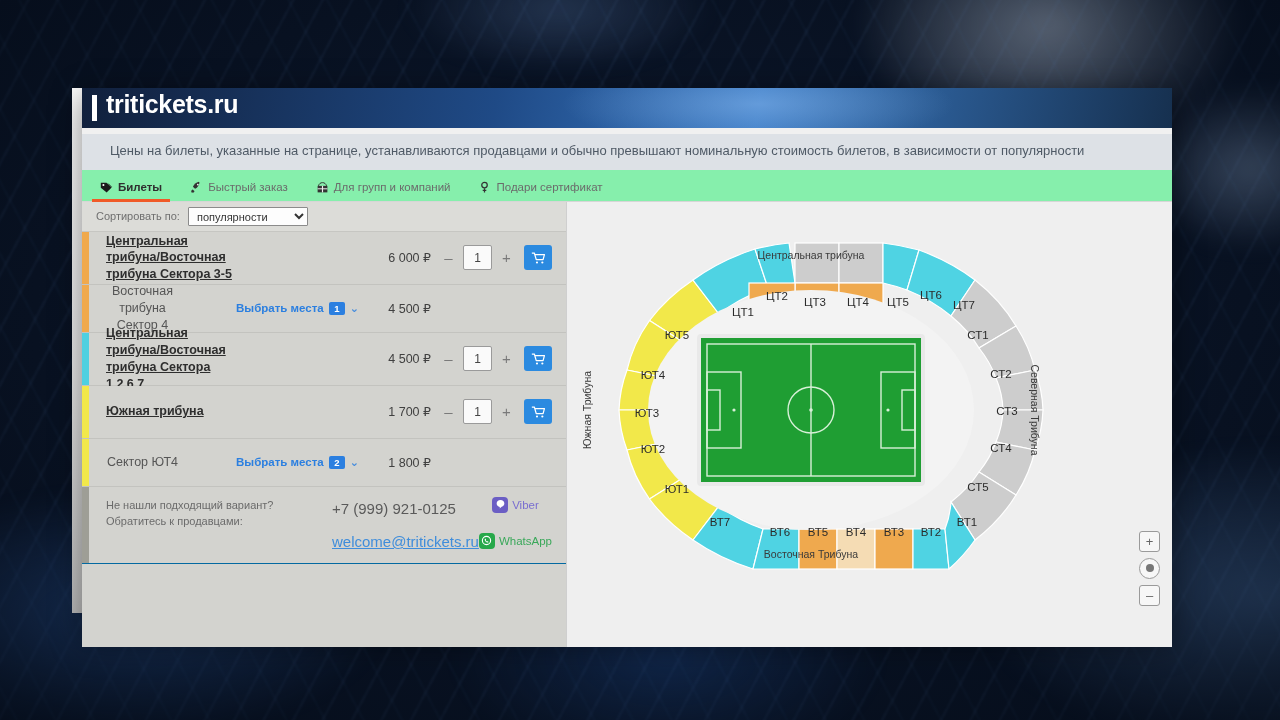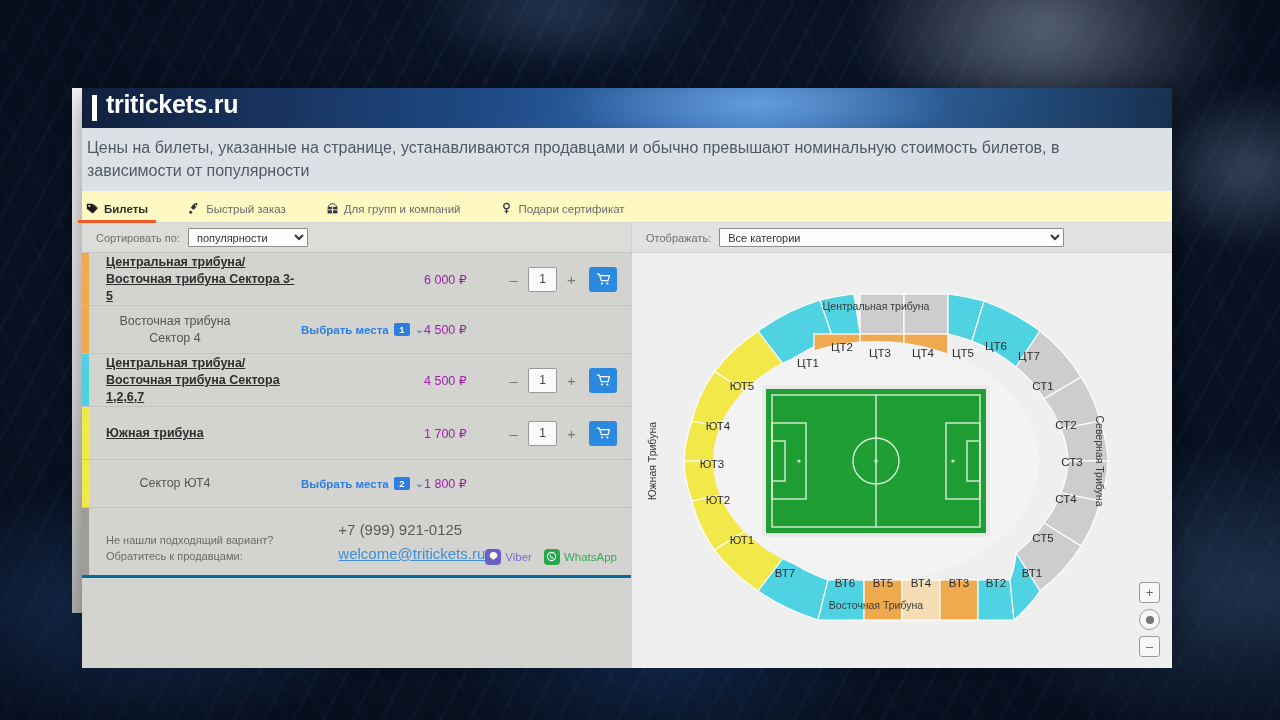--- a/index.html
+++ b/index.html
@@ -71,43 +71,43 @@
   }
   .brand-accent{position:absolute;left:10px;top:7px;width:5px;height:26px;background:#ffffff;}
   .brand-text{
     position:absolute;left:24px;top:2px;
     font-size:25px;font-weight:bold;color:#fff;letter-spacing:-.3px;
   }
 
   
   .notice{
     background:#dde1e6;
-    padding:8px 14px 9px 5px;
-    color:#4f5a66;font-size:16px;line-height:1.45;
+    padding:8px 14px 9px 28px;
+    color:#4f5a66;font-size:13px;line-height:1.45;margin-top:6px;
   }
 
   
   .tabs{
-    background:#fef9c3;border-bottom:1px solid #d6d6d6;
-    display:flex;align-items:flex-end;height:31px;padding-left:0;gap:32px;
+    background:#86efac;border-bottom:1px solid #d6d6d6;
+    display:flex;align-items:flex-end;height:31px;padding-left:14px;gap:20px;
     position:relative;
   }
   .tab{
     display:flex;align-items:center;gap:5px;
     font-size:11.5px;color:#6b6b6b;padding:6px 4px 7px 4px;cursor:pointer;position:relative;
   }
   .tab.active{color:#2f2f2f;font-weight:bold;}
   .tab.active:after{
     content:"";position:absolute;left:-4px;right:-4px;bottom:-1px;height:3px;background:#f05a28;
   }
   .tab svg{display:block;}
 
   
   .body{display:flex;height:445px;background:#f0f0f0;}
-  .left{width:549px;background:#d3d3cf;position:relative;}
+  .left{width:484px;background:#d3d3cf;position:relative;}
   .right{flex:1;background:#efefef;position:relative;border-left:1px solid #cfcfcf;}
 
   
   .toolrow{
     height:29px;display:flex;align-items:center;gap:8px;padding:0 14px;
     background:#dcdcd8;border-bottom:1px solid #c6c6c2;
   }
   .right .toolrow{background:#e2e2e2;border-bottom:1px solid #cfcfcf;}
   .toolrow .lbl{font-size:11px;color:#6f6f6f;}
   select.sel{
@@ -135,44 +135,44 @@
     display:flex;align-items:center;gap:5px;
     font-size:11.5px;font-weight:bold;color:#2b7fe0;cursor:pointer;
     width:170px;justify-content:flex-end;
   }
   .pick .badge{
     background:#2b7fe0;color:#fff;font-size:9.5px;font-weight:bold;
     border-radius:2px;min-width:12px;height:13px;line-height:13px;text-align:center;padding:0 2px;
   }
   .pick .chev{color:#2b7fe0;font-size:11px;opacity:.85;}
 
-  .price{font-size:12.5px;color:#a21caf;width:72px;text-align:left;white-space:nowrap;}
+  .price{font-size:12.5px;color:#404040;width:72px;text-align:right;white-space:nowrap;}
   .qtywrap{display:flex;align-items:center;gap:9px;margin-left:12px;}
   .step{font-size:15px;color:#7a7a7a;cursor:pointer;user-select:none;width:11px;text-align:center;}
   .qty{
     width:27px;height:23px;border:1px solid #9a9a9a;background:#fafafa;border-radius:2px;
     text-align:center;font-size:12px;color:#444;font-family:"Liberation Sans",sans-serif;padding:0;
   }
   .cart{
     width:28px;height:25px;background:#2b8ae0;border-radius:3px;
     display:flex;align-items:center;justify-content:center;cursor:pointer;margin-left:3px;
   }
   .spacer-right{width:113px;}
 
   
   .mgr{
-    position:relative;display:flex;align-items:flex-end;
-    padding:10px 14px 10px 24px;background:#d3d3cf;border-bottom:3px solid #0369a1;
+    position:relative;display:flex;align-items:flex-start;
+    padding:10px 14px 10px 24px;background:#d3d3cf;border-bottom:1px solid #0369a1;
   }
   .mgr .stripe{position:absolute;left:0;top:0;bottom:0;width:7px;background:#9e9e96;}
   .mgr .q{font-size:11px;color:#6b6b6b;line-height:1.5;width:250px;}
   .mgr .contacts{width:150px;font-size:15px;line-height:1.55;}
   .mgr .phone{color:#5a5a5a;}
-  .mgr .mail{color:#3f8ddb;display:block;cursor:pointer;}
-  .mgr .msgs{display:flex;align-items:center;gap:12px;}
+  .mgr .mail{color:#3f8ddb;display:block;cursor:pointer;margin-top:10px;}
+  .mgr .msgs{display:flex;align-items:center;gap:20px;flex-direction:column;}
   .msg{display:flex;align-items:center;gap:4px;font-size:11.5px;cursor:pointer;}
   .msg .ic{width:16px;height:16px;border-radius:4px;display:flex;align-items:center;justify-content:center;}
   .msg.viber .ic{background:#6b5ec4;}
   .msg.viber span{color:#7a6fd0;}
   .msg.wa .ic{background:#27a84a;}
   .msg.wa span{color:#3aa85a;}
 
   
   .mapwrap{position:relative;width:100%;height:416px;}
   .zoomctl{position:absolute;right:12px;bottom:12px;display:flex;flex-direction:column;gap:6px;}
@@ -379,26 +379,20 @@
                 <span>WhatsApp</span>
               </div>
             </div>
           </div>
 
         </div>
       </div>
 
       <div class="right">
 
-        <div class="toolrow">
-          <span class="lbl">Отображать:</span>
-          <select class="sel sel-cat">
-            <option>Все категории</option>
-          </select>
-        </div>
 
         <div class="mapwrap">
           <svg width="489" height="416" viewBox="0 0 489 416">
 
             <g>
 
               <path d="M 82.5 118.5 A 205 160 0 0 1 126 78 L 152 112 A 163 120 0 0 0 119 142 Z" fill="#f2e84a" stroke="#ffffff" stroke-width="1.2"></path>
               <path d="M 126 78 A 205 160 0 0 1 188 47 L 201 86 A 163 120 0 0 0 152 112 Z" fill="#4fd3e3" stroke="#ffffff" stroke-width="1.2"></path>
               <path d="M 188 47 A 205 160 0 0 1 222 41 L 228 81 A 163 120 0 0 0 201 86 Z" fill="#4fd3e3" stroke="#ffffff" stroke-width="1.2"></path>
               <rect x="228" y="41" width="44" height="40" fill="#cdcdcd" stroke="#ffffff" stroke-width="1.2"></rect>

